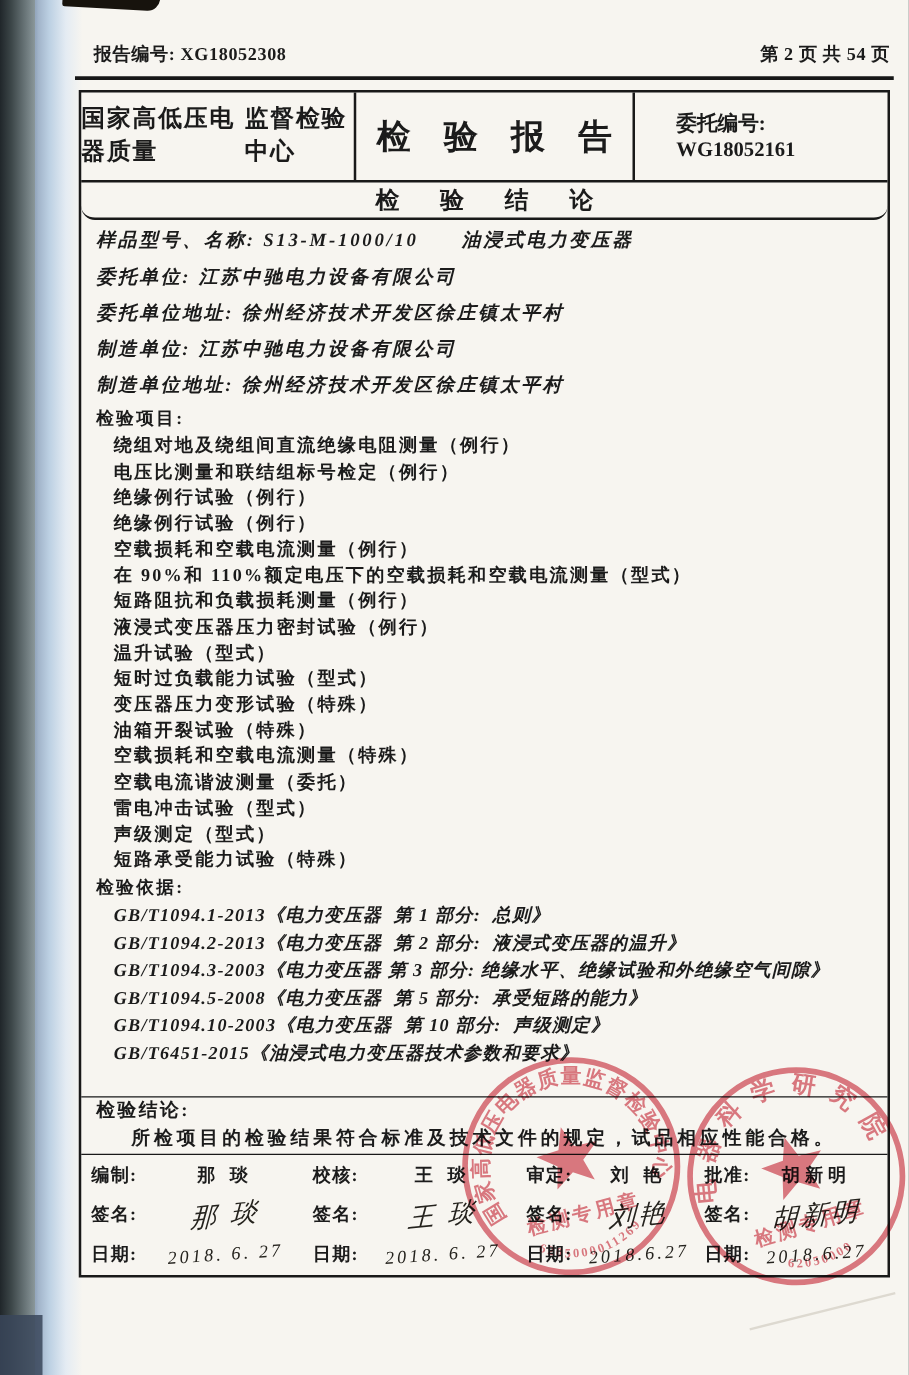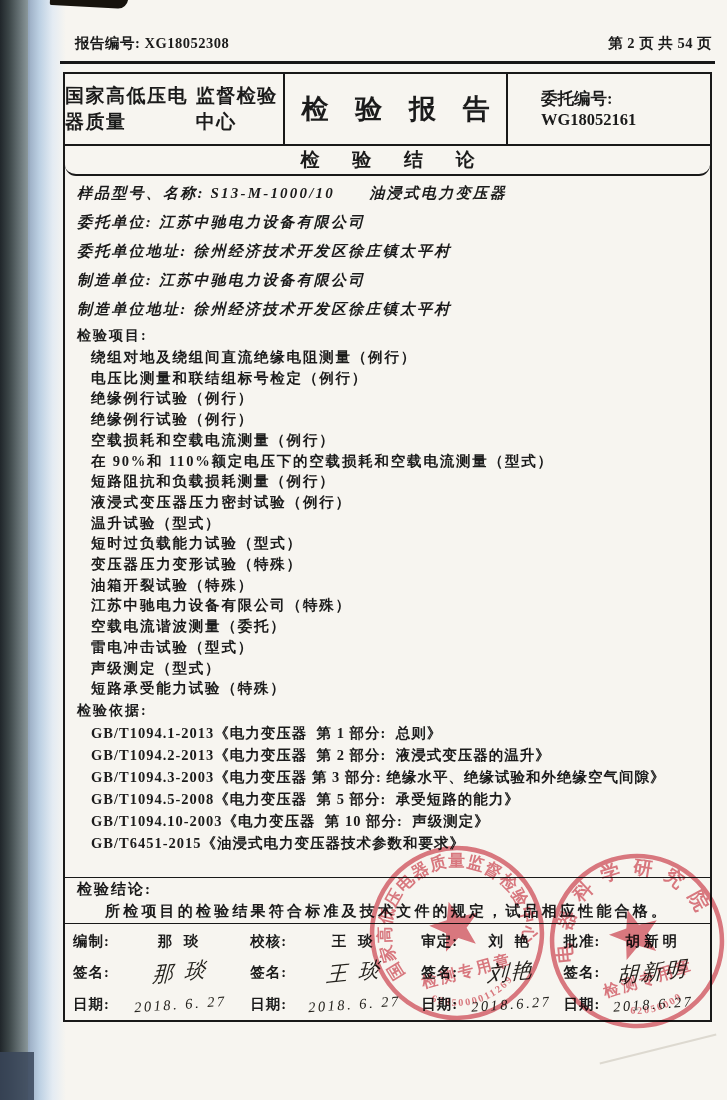--- a/index.html
+++ b/index.html
@@ -28,21 +28,21 @@
   .hdr-title{width:221px;border-right:2px solid #191919;display:flex;justify-content:center;align-items:center;
       font-size:27px;font-weight:700;letter-spacing:10px;text-indent:10px;}
   .hdr-no{flex:1;display:flex;align-items:center;padding-left:10px;font-size:16.5px;font-weight:700;margin-left:23px;}
   .section-title{height:28px;flex:none;border-bottom:2px solid #191919;display:flex;justify-content:center;
       align-items:center;font-size:19px;font-weight:700;letter-spacing:14px;text-indent:14px;border-radius:11px;}
   .content{flex:none;height:702px;padding:3px 8px 0 12px;overflow:hidden;border-bottom:1.5px solid #191919;
       box-sizing:border-box;}
   .iline{line-height:29px;font-size:15px;font-weight:700;letter-spacing:2.2px;white-space:pre;font-style:italic;}
   .blk-label{line-height:23px;font-size:14px;font-weight:700;letter-spacing:2px;}
   .item{line-height:20.7px;font-size:14.5px;font-weight:600;letter-spacing:1.8px;padding-left:14px;white-space:pre;}
-  .basis-line{line-height:22px;font-size:14.5px;font-weight:600;letter-spacing:1px;padding-left:14px;white-space:pre;}
+  .basis-line{line-height:22px;font-size:14.5px;font-weight:600;letter-spacing:1px;padding-left:14px;white-space:pre;font-style:italic;}
   .concl{flex:none;height:46px;padding:1px 8px 0 12px;border-bottom:1.5px solid #191919;box-sizing:border-box;overflow:hidden;}
   .concl-label{line-height:21px;font-size:15px;font-weight:700;letter-spacing:2px;}
   .concl-text{line-height:23px;font-size:15px;font-weight:700;letter-spacing:3.2px;padding-left:28px;}
   .signoff{flex:1;display:grid;grid-template-columns:28% 27% 22.5% 22.5%;padding:2px 4px 0 8px;box-sizing:border-box;}
   .so-col{display:flex;flex-direction:column;justify-content:space-around;overflow:visible;}
   .so-row{display:flex;align-items:center;line-height:31px;font-size:14.5px;font-weight:700;letter-spacing:1px;white-space:nowrap;}
   .so-label{flex:none;}
   .so-name{margin:0 auto;letter-spacing:4px;}
   .hw{margin:0 auto;font-style:italic;font-size:21px;font-weight:400;letter-spacing:3px;
       transform:rotate(-6deg) skewX(-8deg);color:#24221d;}
@@ -95,21 +95,21 @@
       <div class="item">绝缘例行试验（例行）</div>
       <div class="item">绝缘例行试验（例行）</div>
       <div class="item">空载损耗和空载电流测量（例行）</div>
       <div class="item">在 90%和 110%额定电压下的空载损耗和空载电流测量（型式）</div>
       <div class="item">短路阻抗和负载损耗测量（例行）</div>
       <div class="item">液浸式变压器压力密封试验（例行）</div>
       <div class="item">温升试验（型式）</div>
       <div class="item">短时过负载能力试验（型式）</div>
       <div class="item">变压器压力变形试验（特殊）</div>
       <div class="item">油箱开裂试验（特殊）</div>
-      <div class="item">江苏中驰电力设备有限公司（特殊）</div>
+      <div class="item">空载损耗和空载电流测量（特殊）</div>
       <div class="item">空载电流谐波测量（委托）</div>
       <div class="item">雷电冲击试验（型式）</div>
       <div class="item">声级测定（型式）</div>
       <div class="item">短路承受能力试验（特殊）</div>
 
       <div class="blk-label">检验依据:</div>
       <div class="basis-line">GB/T1094.1-2013《电力变压器  第 1 部分:  总则》</div>
       <div class="basis-line">GB/T1094.2-2013《电力变压器  第 2 部分:  液浸式变压器的温升》</div>
       <div class="basis-line">GB/T1094.3-2003《电力变压器 第 3 部分: 绝缘水平、绝缘试验和外绝缘空气间隙》</div>
       <div class="basis-line">GB/T1094.5-2008《电力变压器  第 5 部分:  承受短路的能力》</div>

